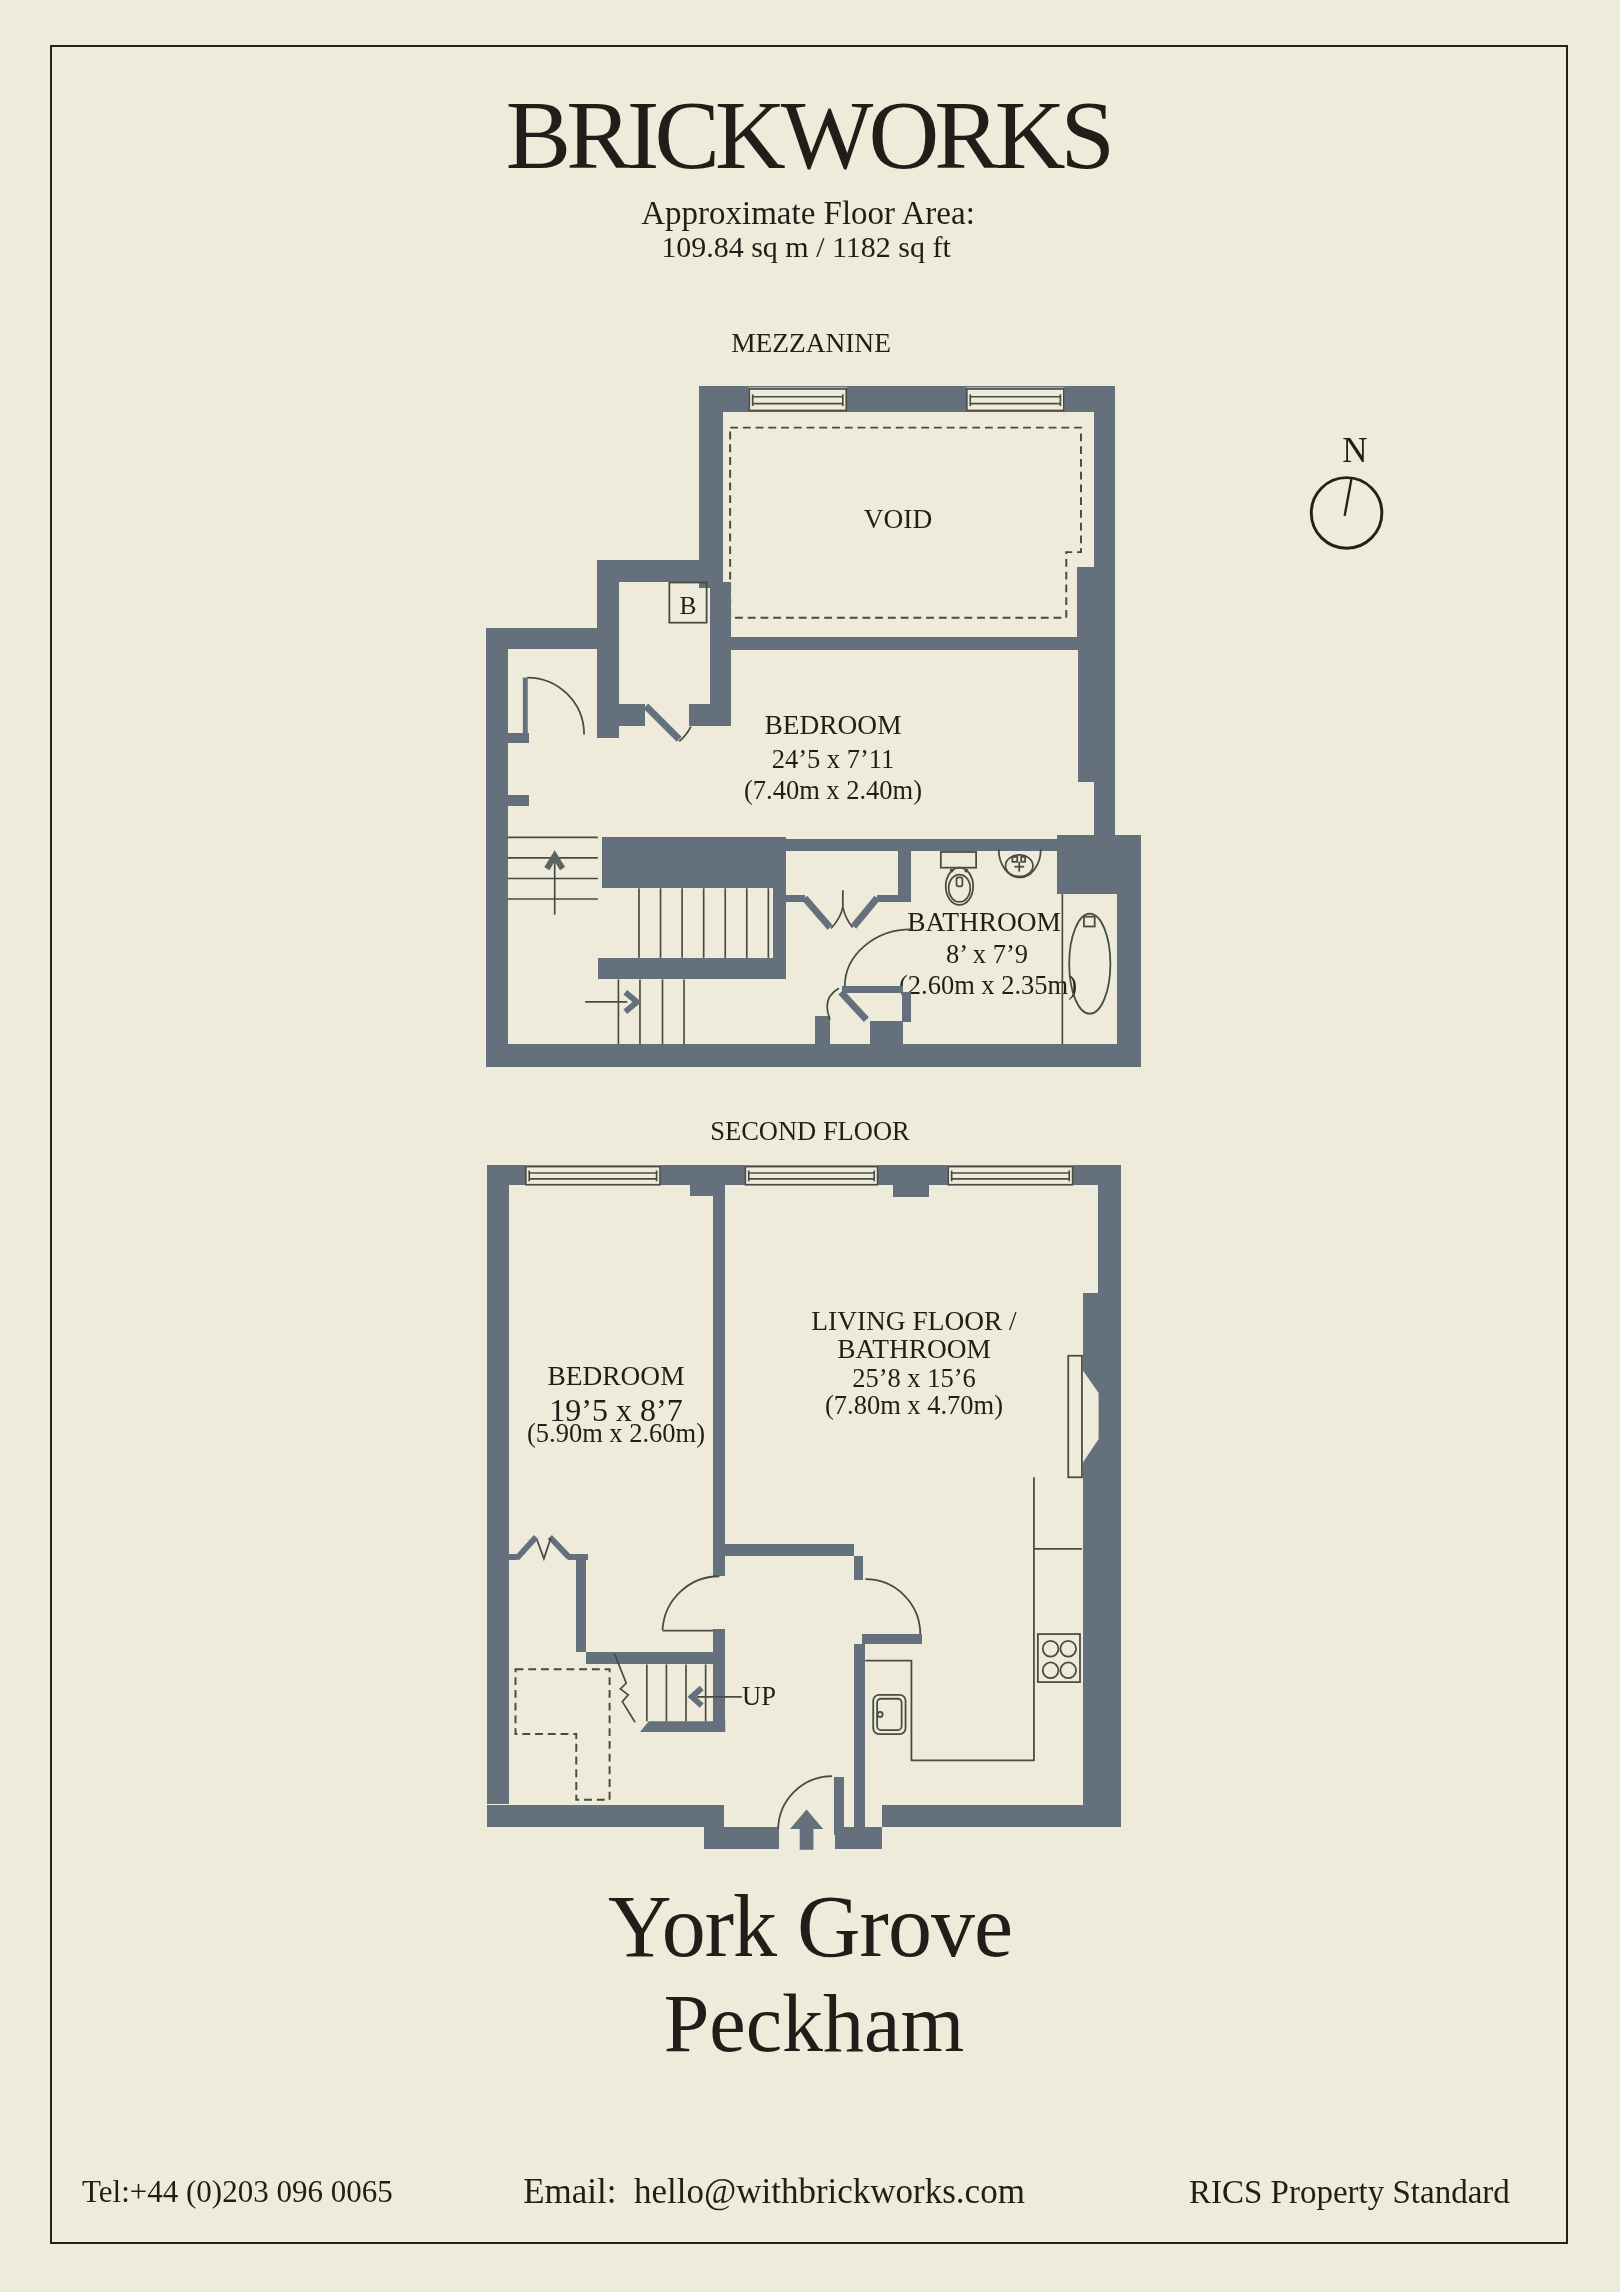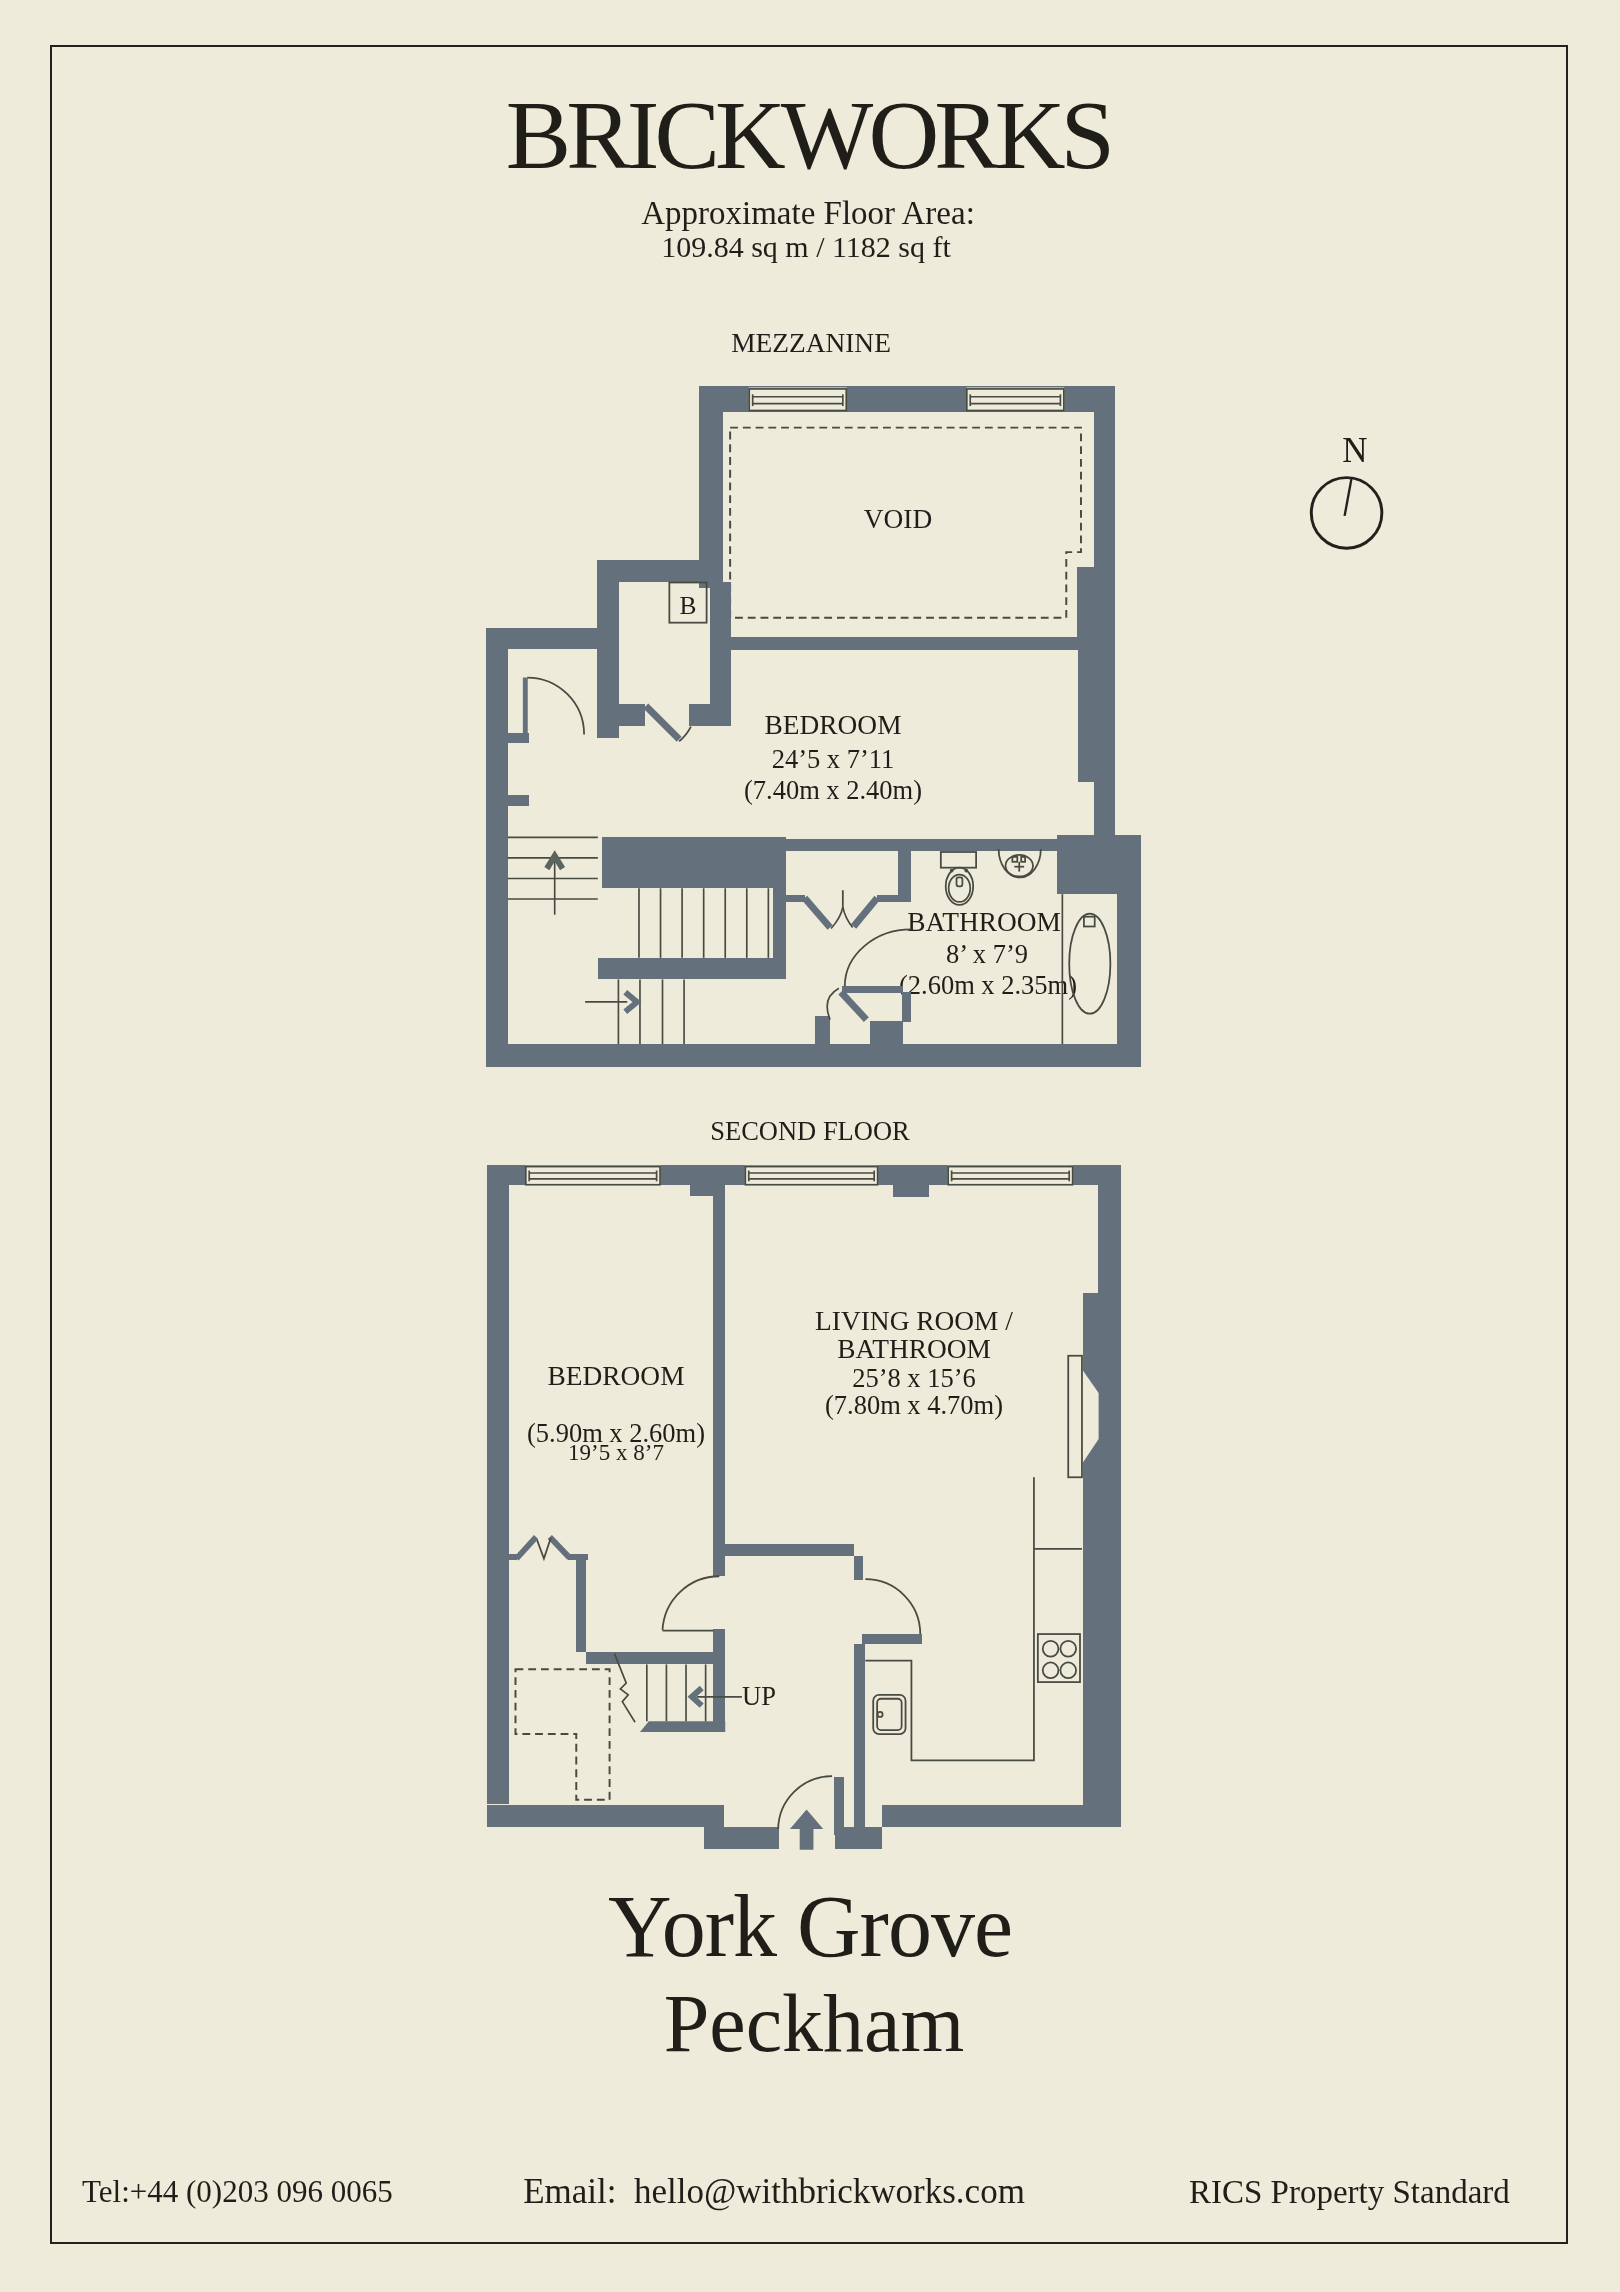--- a/index.html
+++ b/index.html
@@ -34,25 +34,25 @@
 <div class="t c" style="left:833px;top:777px;font-size:26.5px;">(7.40m x 2.40m)</div>
 
 <div class="t c" style="left:984px;top:909px;font-size:27.4px;">BATHROOM</div>
 
 <div class="t c" style="left:987px;top:941px;font-size:26.5px;">8’ x 7’9</div>
 
 <div class="t c" style="left:988px;top:972px;font-size:26.5px;">(2.60m x 2.35m)</div>
 
 <div class="t c" style="left:616px;top:1363px;font-size:27.4px;">BEDROOM</div>
 
-<div class="t c" style="left:616px;top:1394px;font-size:23px;margin-top:47px;">19’5 x 8’7</div>
+<div class="t c" style="left:616px;top:1394px;font-size:32px;">19’5 x 8’7</div>
 
 <div class="t c" style="left:616px;top:1420px;font-size:26.5px;">(5.90m x 2.60m)</div>
 
-<div class="t c" style="left:914px;top:1308px;font-size:27.4px;">LIVING ROOM /</div>
+<div class="t c" style="left:914px;top:1308px;font-size:27.4px;">LIVING FLOOR /</div>
 
 <div class="t c" style="left:914px;top:1336px;font-size:27.4px;">BATHROOM</div>
 
 <div class="t c" style="left:914px;top:1365px;font-size:26.5px;">25’8 x 15’6</div>
 
 <div class="t c" style="left:914px;top:1392px;font-size:26.5px;">(7.80m x 4.70m)</div>
 
 <div class="t" style="left:742px;top:1683px;font-size:26.5px;">UP</div>
 
 <div class="t c" style="left:810px;top:1883px;font-size:88px;letter-spacing:-1px;">York Grove</div>

